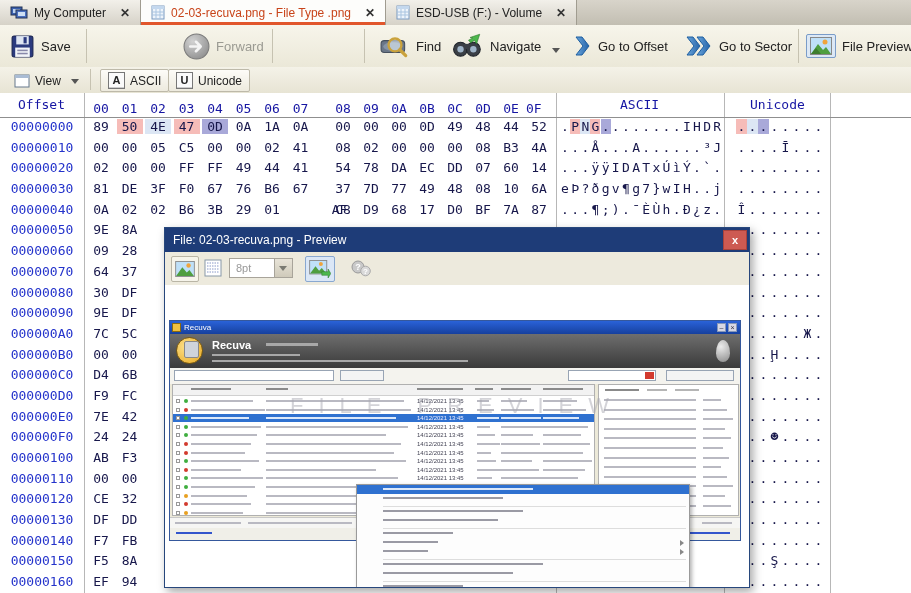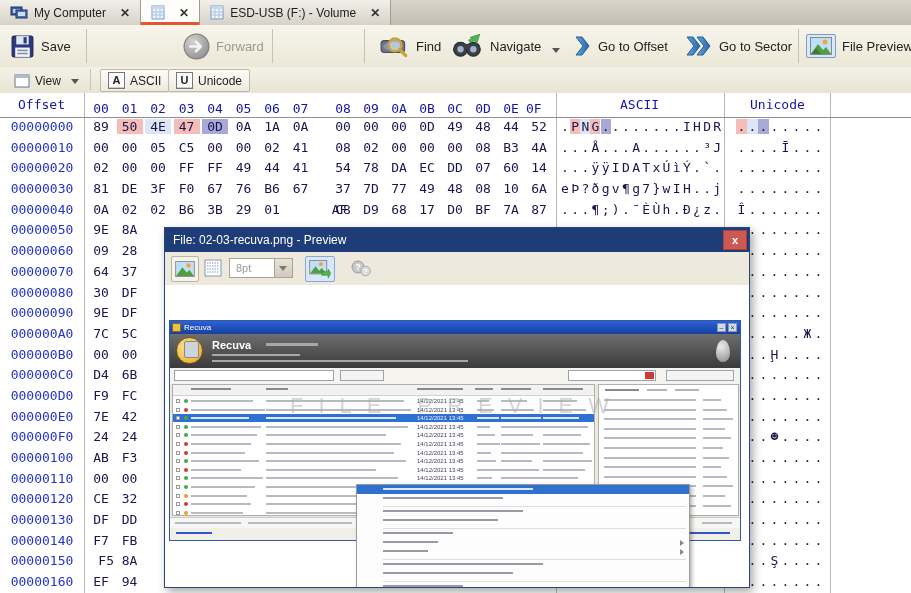--- a/index.html
+++ b/index.html
@@ -130,20 +130,21 @@
     </div>
     <div class="tab active">
       <svg width="14" height="15" viewBox="0 0 14 15">
           <rect x="1" y="1" width="12" height="13" fill="#eef4fb" stroke="#7a9ac0"></rect>
           <rect x="1" y="1" width="12" height="3" fill="#c4d8ee"></rect>
           <line x1="1" y1="7" x2="13" y2="7" stroke="#a9c4e0"></line>
           <line x1="1" y1="10" x2="13" y2="10" stroke="#a9c4e0"></line>
           <line x1="5" y1="4" x2="5" y2="14" stroke="#a9c4e0"></line>
           <line x1="9" y1="4" x2="9" y2="14" stroke="#a9c4e0"></line>
         </svg>
+      <span>02-03-recuva.png - File Type .png</span>
       <span class="x">✕</span>
     </div>
     <div class="tab">
       <svg width="14" height="15" viewBox="0 0 14 15">
           <rect x="1" y="1" width="12" height="13" fill="#eef4fb" stroke="#7a9ac0"></rect>
           <rect x="1" y="1" width="12" height="3" fill="#c4d8ee"></rect>
           <line x1="1" y1="7" x2="13" y2="7" stroke="#a9c4e0"></line>
           <line x1="1" y1="10" x2="13" y2="10" stroke="#a9c4e0"></line>
           <line x1="5" y1="4" x2="5" y2="14" stroke="#a9c4e0"></line>
           <line x1="9" y1="4" x2="9" y2="14" stroke="#a9c4e0"></line>
@@ -708,21 +709,21 @@
           <span class="ucell" style="left: 747px;">.</span>
           <span class="ucell" style="left: 758px;">.</span>
           <span class="ucell" style="left: 769px;">.</span>
           <span class="ucell" style="left: 780px;">.</span>
           <span class="ucell" style="left: 791px;">.</span>
           <span class="ucell" style="left: 802px;">.</span>
           <span class="ucell" style="left: 813px;">.</span>
         </div>
         <div class="hexrow" style="top: 458.49px;">
           <span class="off">00000150</span>
-          <span class="bcell" style="left: 88px; text-align: right;">F5</span>
+          <span class="bcell" style="left: 88px;">F5</span>
           <span class="bcell" style="left: 116.5px;">8A</span>
           <span class="ucell" style="left: 736px;">.</span>
           <span class="ucell" style="left: 747px;">.</span>
           <span class="ucell" style="left: 758px;">.</span>
           <span class="ucell" style="left: 769px;">Ş</span>
           <span class="ucell" style="left: 780px;">.</span>
           <span class="ucell" style="left: 791px;">.</span>
           <span class="ucell" style="left: 802px;">.</span>
           <span class="ucell" style="left: 813px;">.</span>
         </div>

